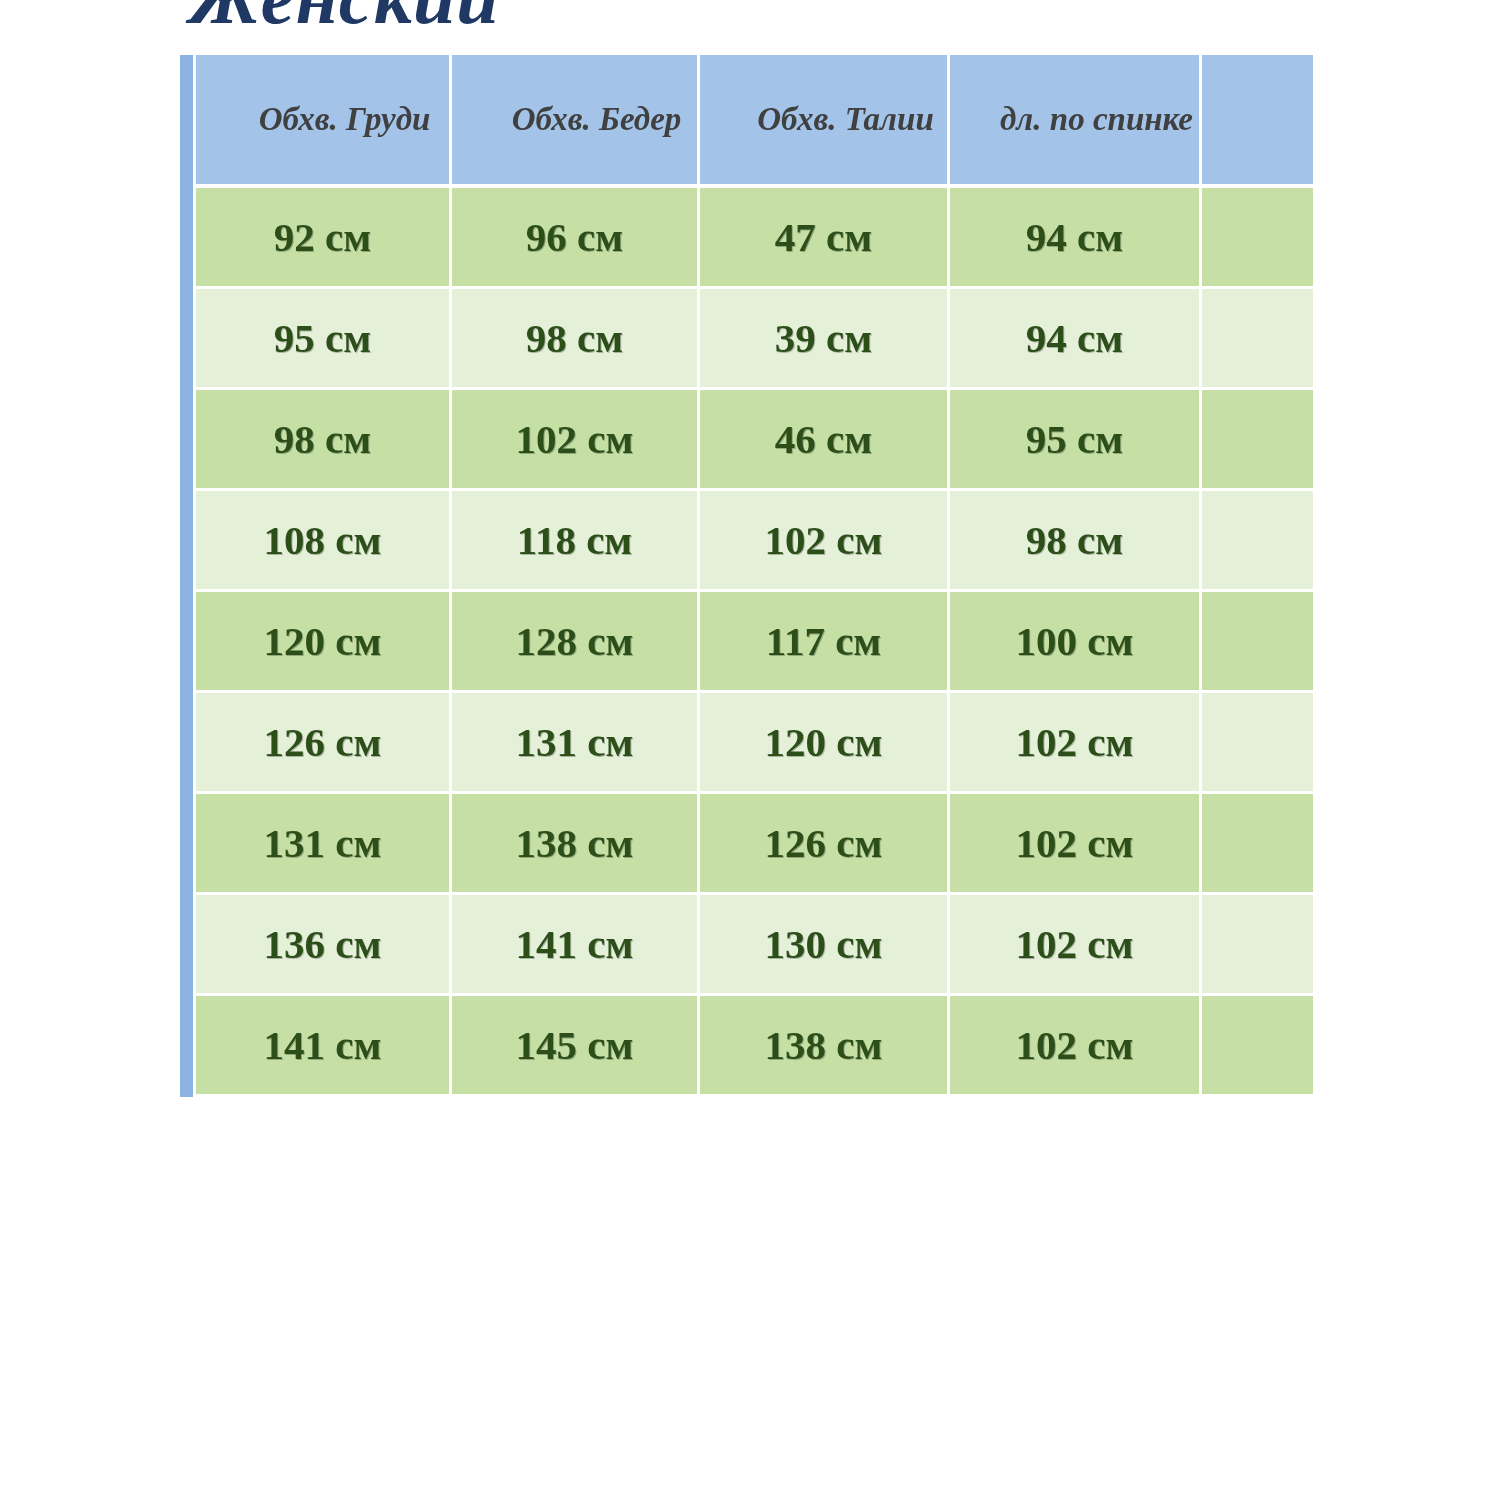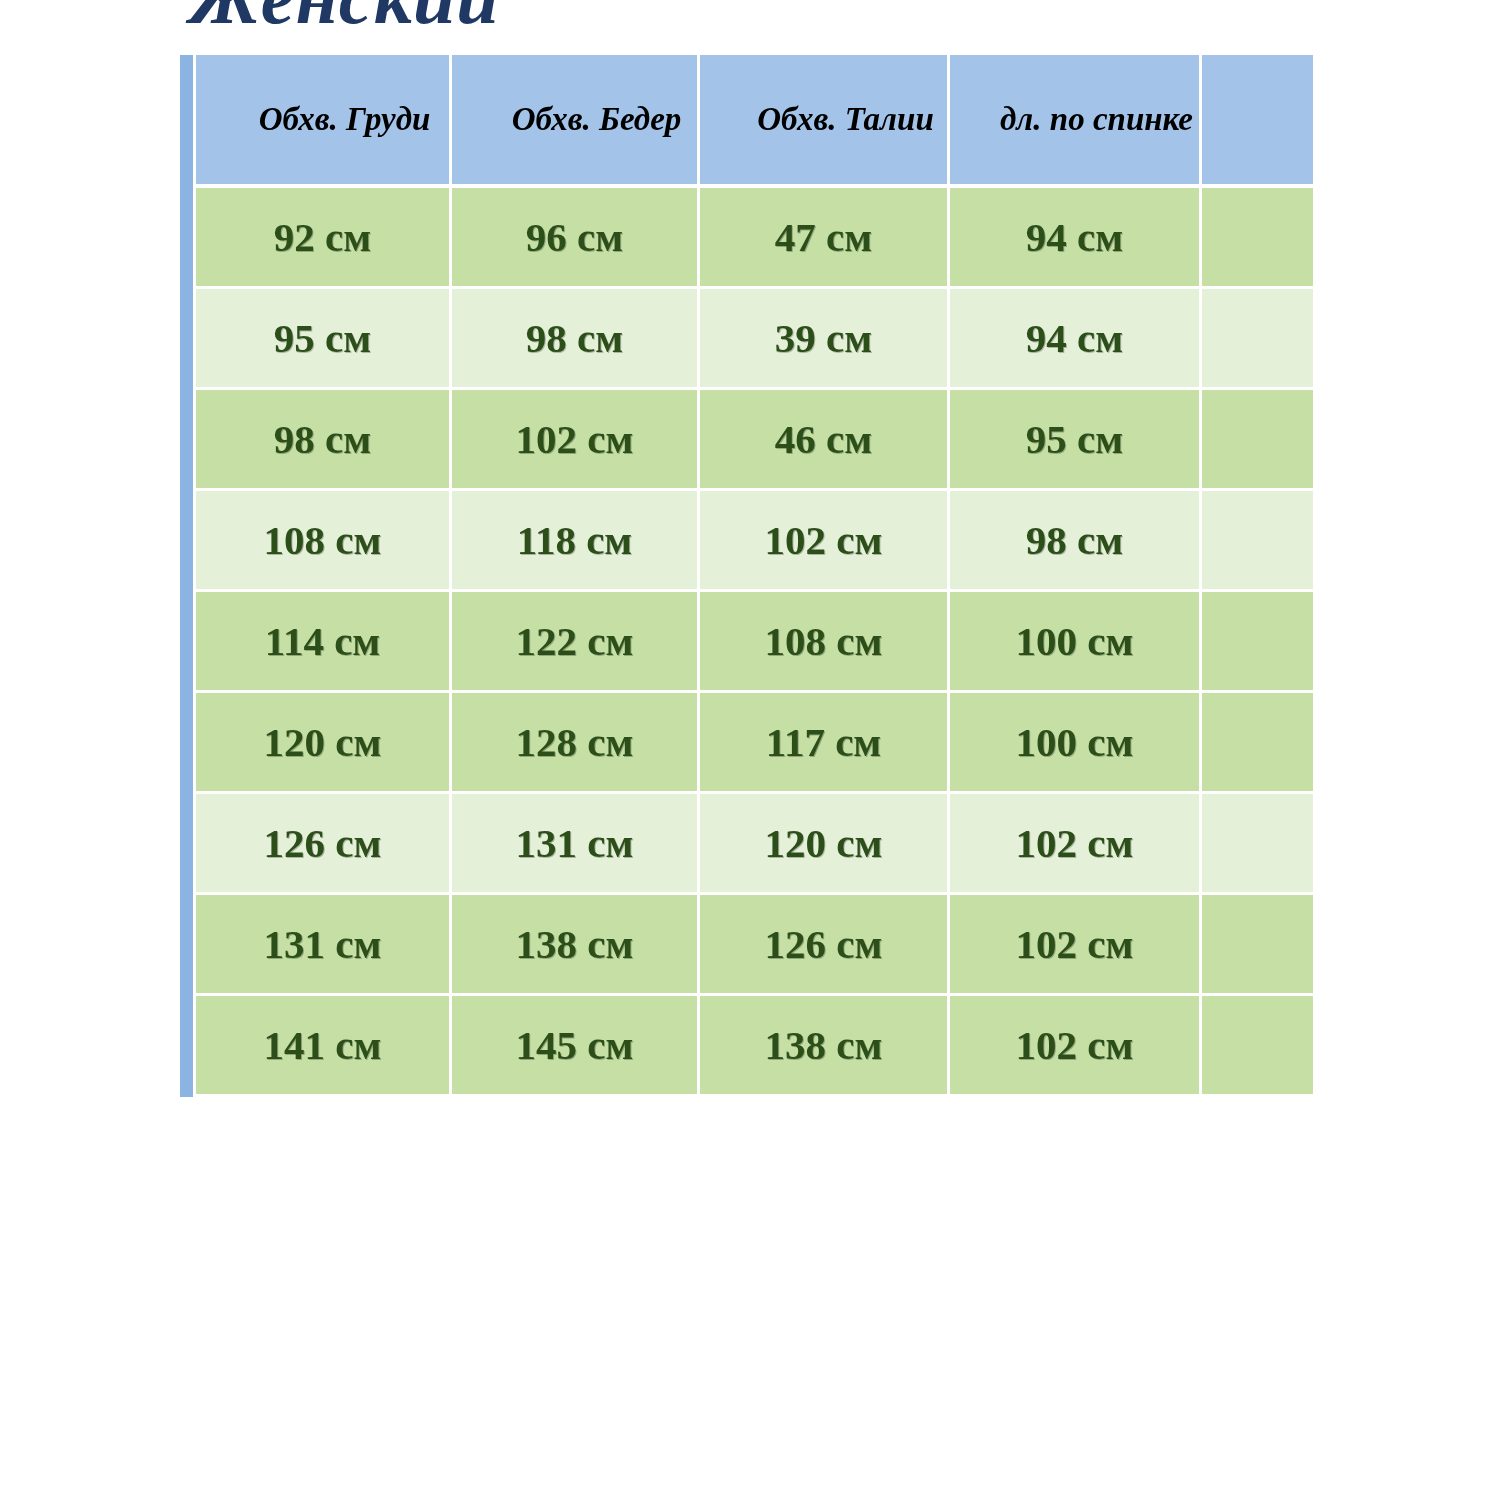--- a/index.html
+++ b/index.html
@@ -56,21 +56,21 @@
   col.c-stub { width: 16px; }
   col.c1 { width: 256px; }
   col.c2 { width: 248px; }
   col.c3 { width: 250px; }
   col.c4 { width: 252px; }
   col.c5 { width: 111px; }
 
   thead th {
     height: 133px;
     background: #a3c4e8;
-    color: #000000;
+    color: #404040;
     font-size: 33px;
     font-weight: bold;
     font-style: italic;
     text-align: center;
     vertical-align: middle;
     border-right: 3px solid #ffffff;
     border-bottom: 4px solid #ffffff;
     white-space: nowrap;
     padding-left: 44px;
   }
@@ -163,28 +163,20 @@
           <tr class="even">
             <td class="stub-cell"></td>
             <td>108 см</td>
             <td>118 см</td>
             <td>102 см</td>
             <td>98 см</td>
             <td class="empty-cell"></td>
           </tr>
           <tr class="odd">
             <td class="stub-cell"></td>
-            <td>114 см</td>
-            <td>122 см</td>
-            <td>108 см</td>
-            <td>100 см</td>
-            <td class="empty-cell"></td>
-          </tr>
-          <tr class="odd">
-            <td class="stub-cell"></td>
             <td>120 см</td>
             <td>128 см</td>
             <td>117 см</td>
             <td>100 см</td>
             <td class="empty-cell"></td>
           </tr>
           <tr class="even">
             <td class="stub-cell"></td>
             <td>126 см</td>
             <td>131 см</td>
@@ -193,20 +185,28 @@
             <td class="empty-cell"></td>
           </tr>
           <tr class="odd">
             <td class="stub-cell"></td>
             <td>131 см</td>
             <td>138 см</td>
             <td>126 см</td>
             <td>102 см</td>
             <td class="empty-cell"></td>
           </tr>
+          <tr class="even">
+            <td class="stub-cell"></td>
+            <td>136 см</td>
+            <td>141 см</td>
+            <td>130 см</td>
+            <td>102 см</td>
+            <td class="empty-cell"></td>
+          </tr>
           <tr class="odd">
             <td class="stub-cell"></td>
             <td>141 см</td>
             <td>145 см</td>
             <td>138 см</td>
             <td>102 см</td>
             <td class="empty-cell"></td>
           </tr>
         </tbody>
     </table>

